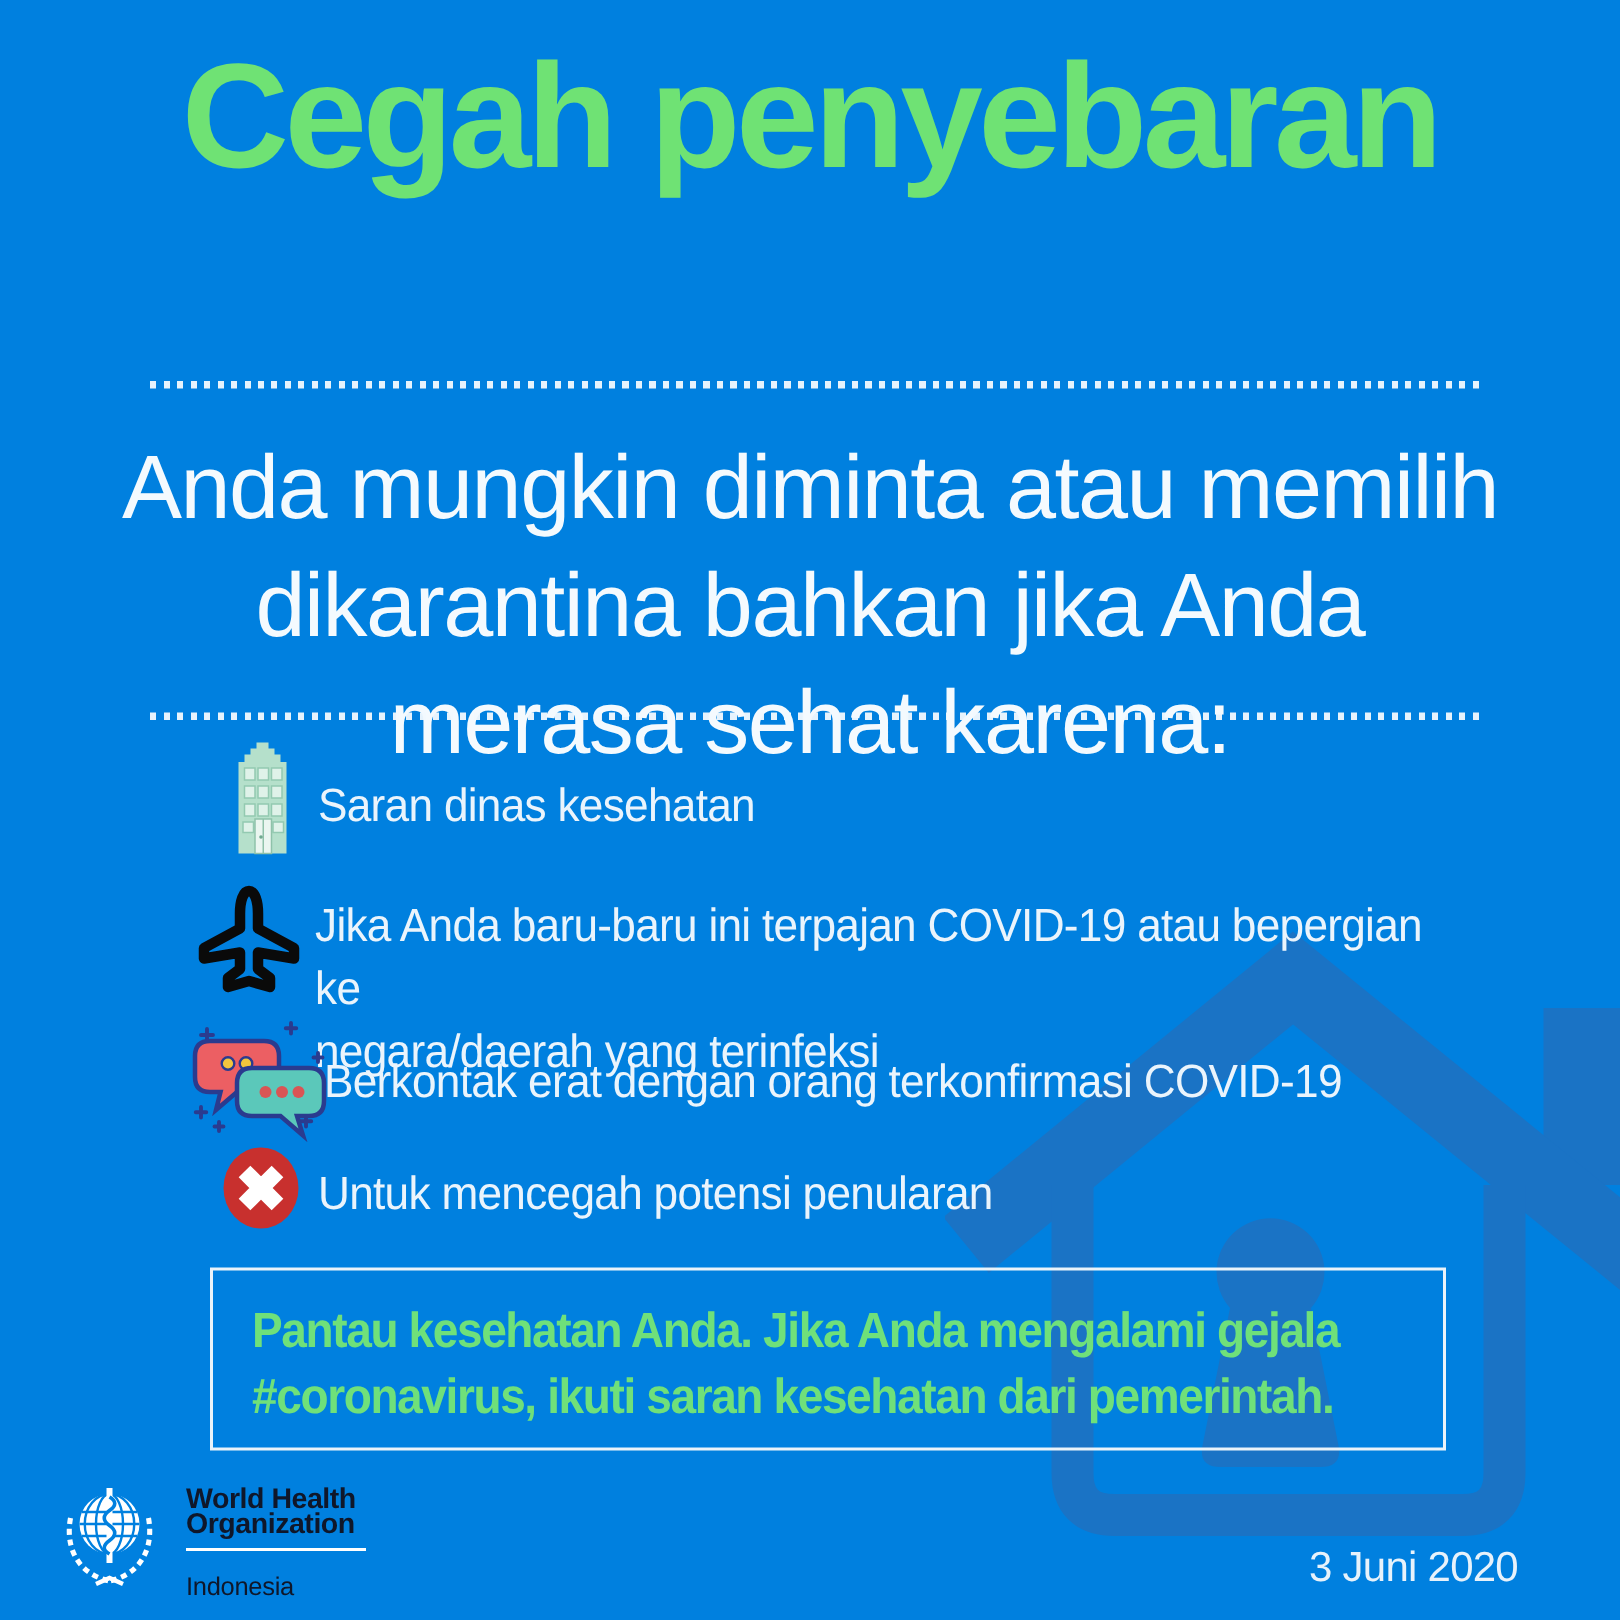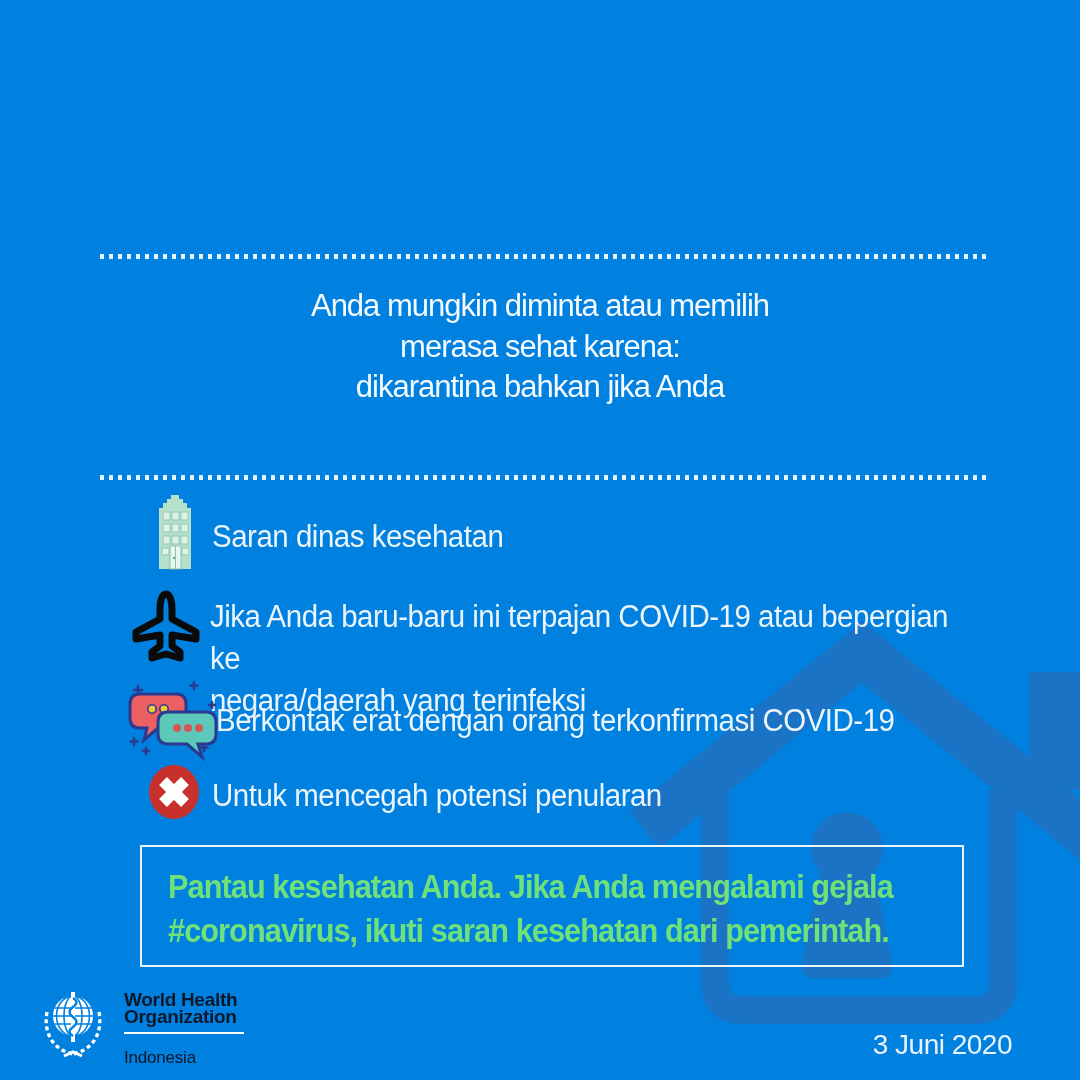--- a/index.html
+++ b/index.html
@@ -21,21 +21,21 @@
   .divider{
     position:absolute;left:100px;width:888px;height:5px;
     background-image:repeating-linear-gradient(90deg,#F2F9FE 0 4px,rgba(0,0,0,0) 4px 9px);
     opacity:.95;
   }
   .divider.d1{top:254px;}
   .divider.d2{top:475px;}
   
   .subtitle{
     position:absolute;top:286px;left:0;width:100%;
-    text-align:center;color:#F4FAFE;font-size:31px;line-height:1.31;
+    text-align:center;color:#F4FAFE;font-size:60px;line-height:1.31;
     letter-spacing:-1px;font-weight:400;
   }
   
   .item-text{
     position:absolute;color:#EAF4FC;font-size:31px;line-height:1.36;
     letter-spacing:-.5px;transform:scaleX(.95);transform-origin:0 50%;
   }
   .icon{position:absolute;}
   .icon-building{left:154px;top:492px;}
   .t1{left:212px;top:516px;}
@@ -75,28 +75,29 @@
   <svg class="watermark" viewBox="0 0 460 470" fill="none">
     <g stroke="#1A73C5" fill="none">
       <path d="M 425 180 L 425 62" stroke-width="52"></path>
       <path d="M 14 220 L 232 42 L 466 232" stroke-width="48" stroke-linejoin="miter"></path>
       <path d="M 85 180 L 85 372 Q 85 400 113 400 L 345 400 Q 373 400 373 372 L 373 180" stroke-width="28"></path>
     </g>
     <path d="M 172 352 L 190 262 A 36 36 0 1 1 244 262 L 262 352 Q 266 368 250 368 L 184 368 Q 168 368 172 352 Z" fill="#1A73C5"></path>
   </svg>
 
   <div class="title">
+    <div>Cegah penyebaran</div>
   </div>
 
   <div class="divider d1"></div>
 
   <div class="subtitle">
     <div>Anda mungkin diminta atau memilih</div>
+    <div>dikarantina bahkan jika Anda</div>
     <div>merasa sehat karena:</div>
-    <div>dikarantina bahkan jika Anda</div>
   </div>
 
   <div class="divider d2"></div>
 
   <svg class="icon icon-building" width="42" height="78" viewBox="0 0 42 78">
     <path d="M9 16 L9 11 L13 11 L13 7 L17 7 L17 3 L25 3 L25 7 L29 7 L29 11 L33 11 L33 16 Z" fill="#B5E0CB"></path>
     <rect x="5" y="16" width="32" height="61" fill="#B5E0CB"></rect>
     <g fill="#DFF2E9" stroke="#93C9B1" stroke-width="1">
       <rect x="9" y="20" width="7" height="8"></rect>
         <rect x="18" y="20" width="7" height="8"></rect>

